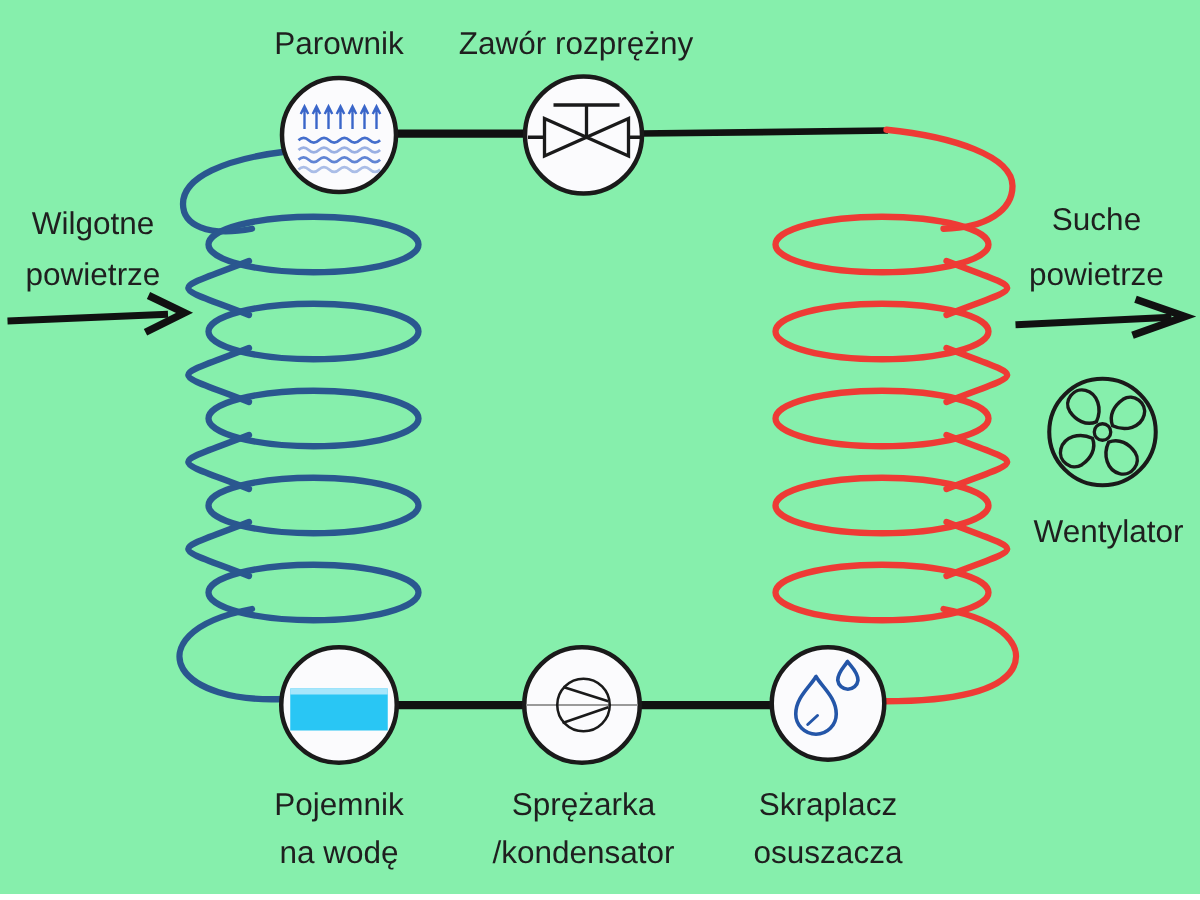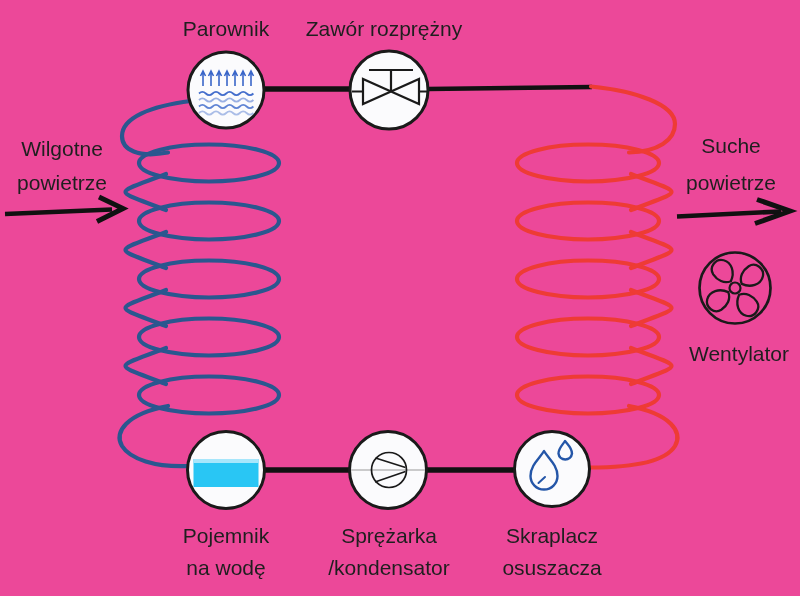--- a/index.html
+++ b/index.html
@@ -1,16 +1,16 @@
 <!DOCTYPE html>
 <html><head>
 <meta charset="utf-8">
 <style>
   html,body{margin:0;padding:0;background:#ffffff;}
-  .stage{position:relative;width:800px;height:596px;background:#ec4899;overflow:hidden;
+  .stage{position:relative;width:800px;height:596px;background:#86efac;overflow:hidden;
          font-family:"Liberation Sans","DejaVu Sans",sans-serif;}
   svg text{fill:#1f1f1f;font-size:21px;font-family:"Liberation Sans","DejaVu Sans",sans-serif;}
 </style>
 </head>
 <body>
 
 <div class="stage">
 <svg width="800" height="600" viewBox="0 0 800 600">
 
   <g fill="none" stroke="#111111">

